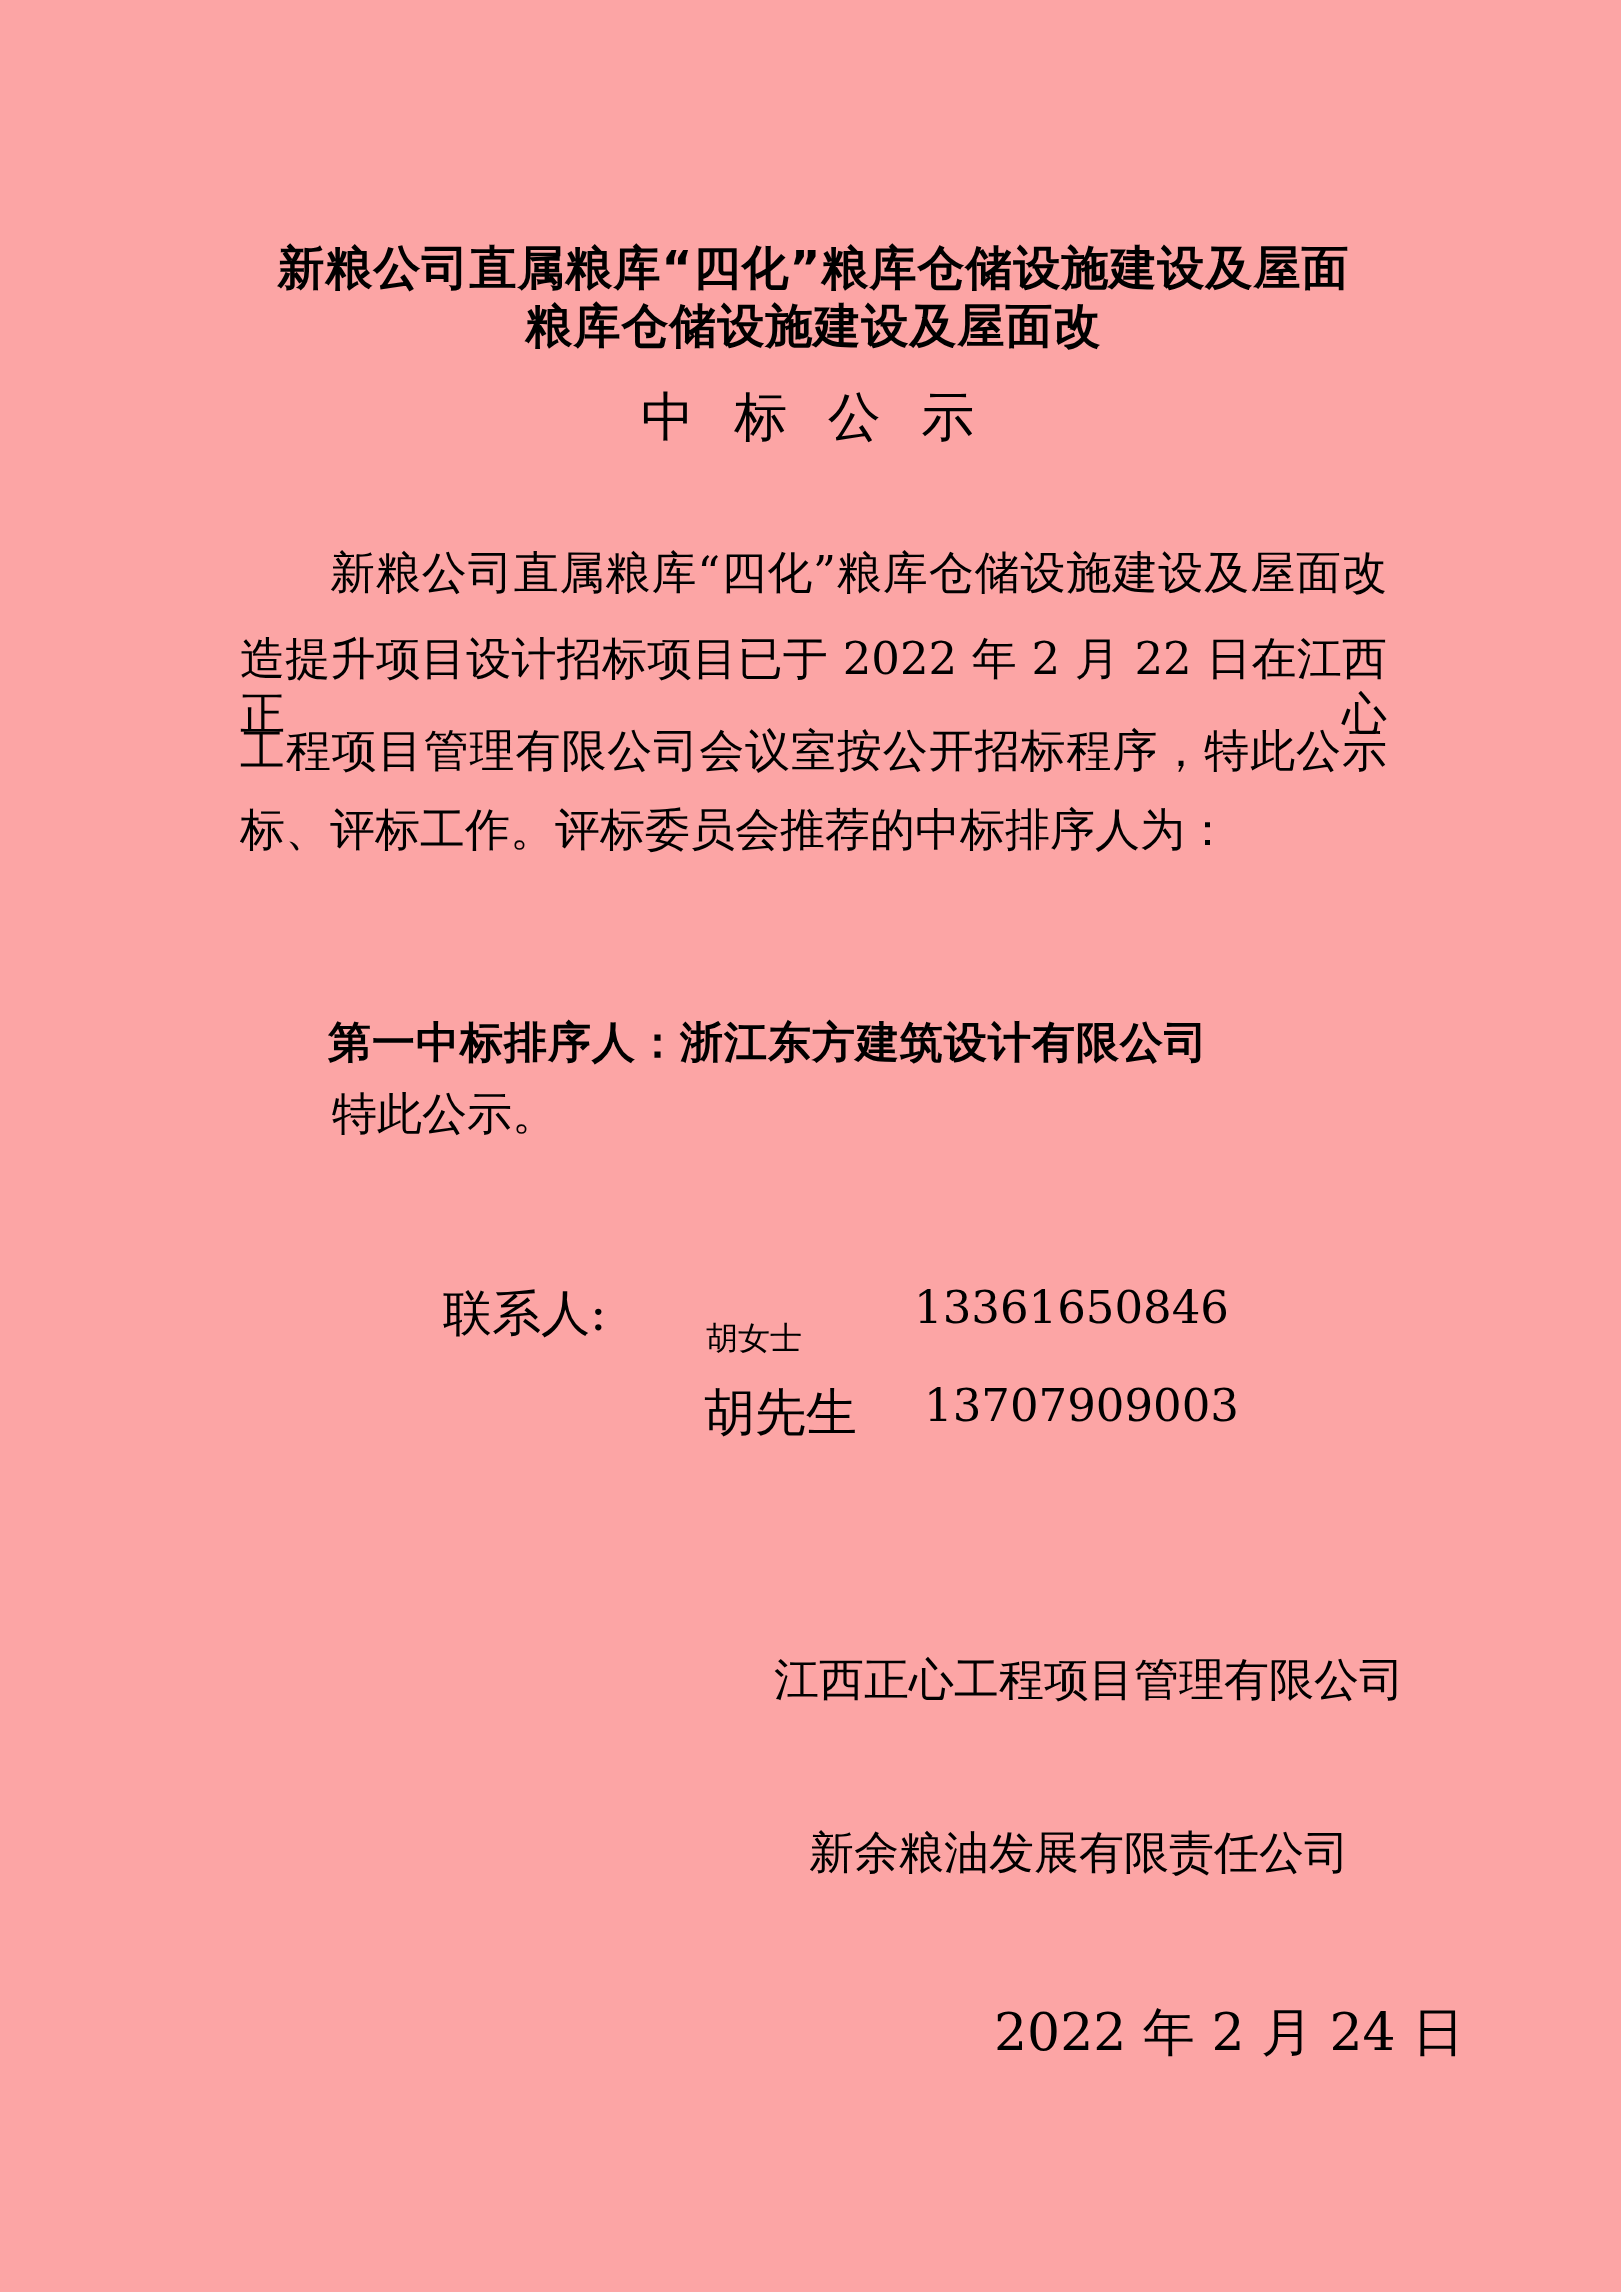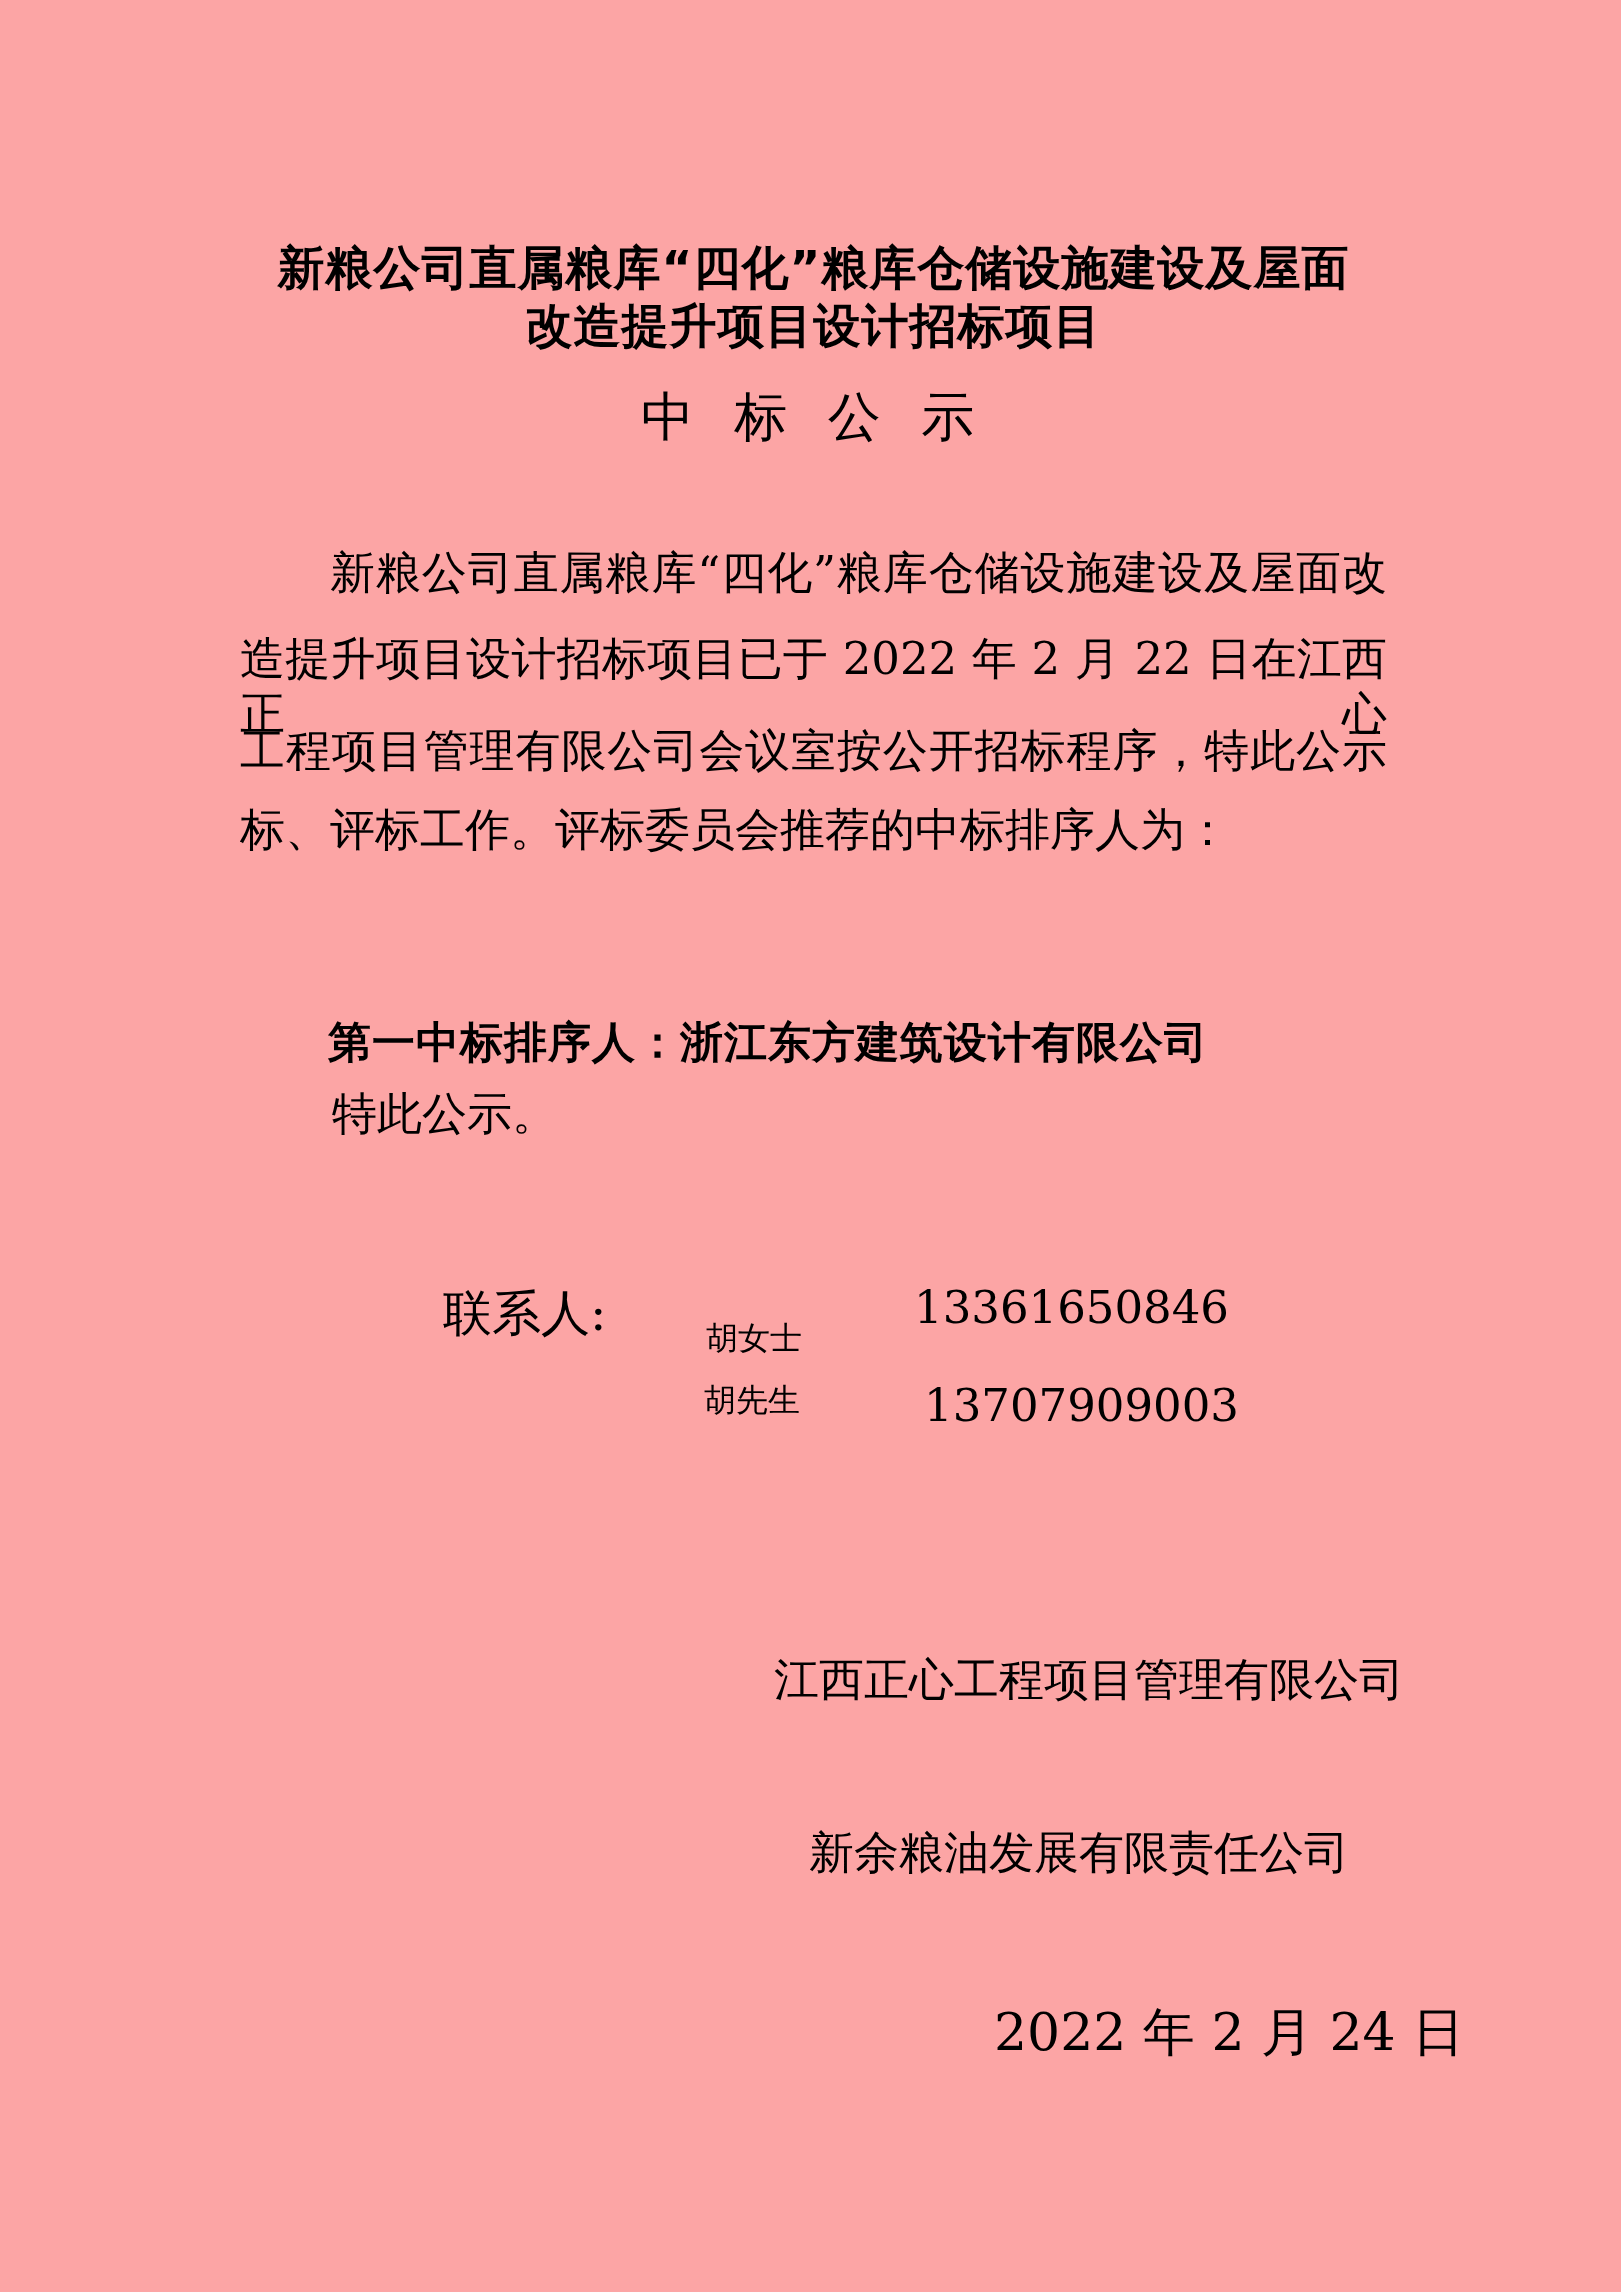--- a/index.html
+++ b/index.html
@@ -71,35 +71,35 @@
   }
   .closing-line {
     top: 1084px;
     left: 332px;
     font-size: 45px;
   }
 
   .contact-label  { top: 1281px; left: 443px; font-size: 49px; }
   .contact-name-1 { top: 1317px; left: 706px; font-size: 32px; }
   .contact-phone-1{ top: 1281px; left: 914px; font-size: 45px; }
-  .contact-name-2 { top: 1379px; left: 704px; font-size: 32px; }
+  .contact-name-2 { top: 1379px; left: 704px; font-size: 51px; }
   .contact-phone-2{ top: 1379px; left: 924px; font-size: 45px; }
 
   .sig-agency  { top: 1650px; left: 774px;  font-size: 45px; letter-spacing: 0px; }
   .sig-company { top: 1823px; left: 809px;  font-size: 45px; }
   .sig-date    { top: 1998px; left: 994px; font-size: 52px; }
 </style>
 </head>
 <body>
 
 <div class="page">
 
   <div class="abs title-block">
     <div>新粮公司直属粮库“四化”粮库仓储设施建设及屋面</div>
-    <div>改造提升项目设计招标项目</div>
+    <div>粮库仓储设施建设及屋面改</div>
   </div>
 
   <div class="abs doc-heading">中 标 公 示</div>
 
   <div class="abs body-line line-1 stretch indent2">新粮公司直属粮库“四化”粮库仓储设施建设及屋面改</div>
   <div class="abs body-line line-2 stretch">造提升项目设计招标项目已于 2022 年 2 月 22 日在江西正心</div>
   <div class="abs body-line line-3 stretch">工程项目管理有限公司会议室按公开招标程序，特此公示</div>
   <div class="abs body-line line-4">标、评标工作。评标委员会推荐的中标排序人为：</div>
 
   <div class="abs winner-line">第一中标排序人：浙江东方建筑设计有限公司</div>

